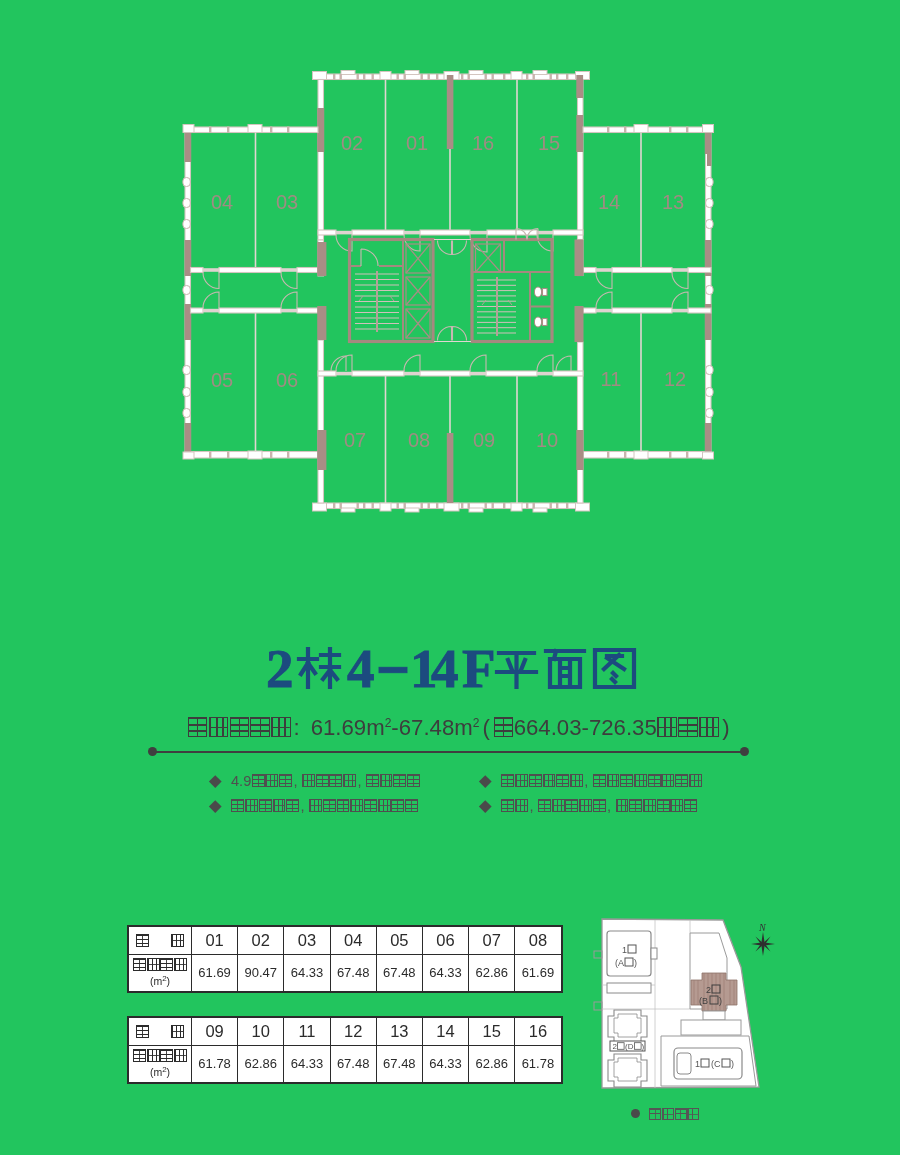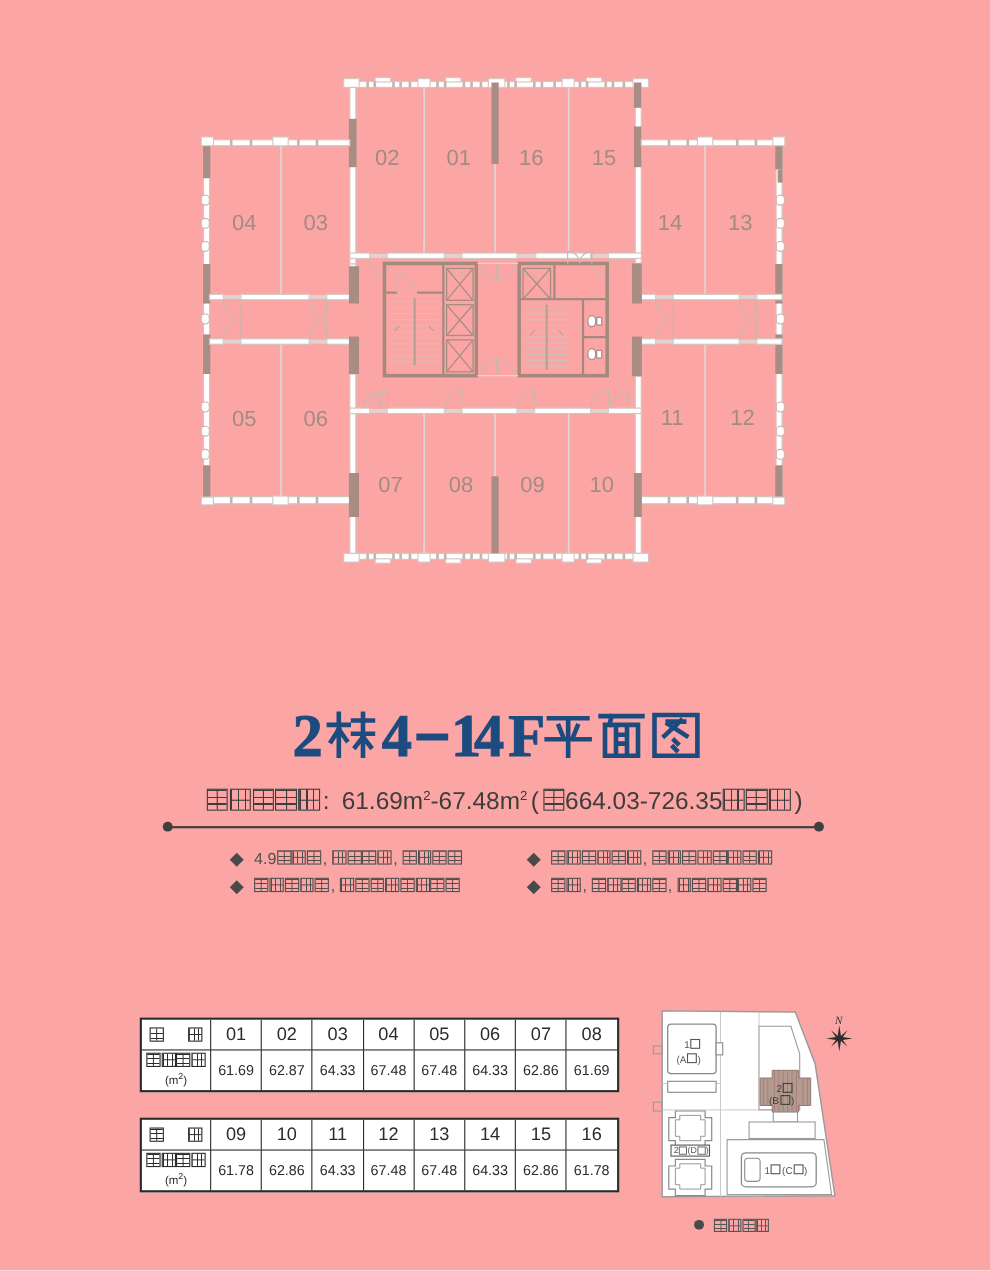--- a/index.html
+++ b/index.html
@@ -1,16 +1,16 @@
 <!DOCTYPE html>
 <html><head>
 <meta charset="utf-8">
 <style>
   html,body{margin:0;padding:0;background:#ffffff;}
-  .page{position:relative;width:900px;height:1155px;background:#fca5a5;overflow:hidden;
+  .page{position:relative;width:900px;height:1155px;background:#22c55e;overflow:hidden;
         font-family:"Liberation Sans",sans-serif;}
   .abs{position:absolute;}
   
   .h{display:inline-block;box-sizing:border-box;width:.88em;height:.9em;
      border:.065em solid currentColor;margin:0 .03em;vertical-align:-.08em;
      background:
        linear-gradient(currentColor,currentColor) 50% 50%/.06em 100% no-repeat,
        repeating-linear-gradient(to bottom,currentColor 0 .06em,transparent .06em .28em);}
   .hv{display:inline-block;box-sizing:border-box;width:.88em;height:.9em;
      border:.065em solid currentColor;margin:0 .03em;vertical-align:-.08em;
@@ -627,21 +627,21 @@
       <div class="tc th">03</div>
       <div class="tc th">04</div>
       <div class="tc th">05</div>
       <div class="tc th">06</div>
       <div class="tc th">07</div>
       <div class="tc th">08</div>
 <div class="tc tf tb" style="font-size:14.5px;line-height:14px">
         <div><span class="h"></span><span class="hv"></span><span class="h"></span><span class="hv"></span><br><span style="font-size:10.5px">(m<sup style="font-size:8px">2</sup>)</span></div>
       </div>
       <div class="tc ta">61.69</div>
-      <div class="tc ta">62.87</div>
+      <div class="tc ta">90.47</div>
       <div class="tc ta">64.33</div>
       <div class="tc ta">67.48</div>
       <div class="tc ta">67.48</div>
       <div class="tc ta">64.33</div>
       <div class="tc ta">62.86</div>
       <div class="tc ta">61.69</div>
 </div>
 
 <div class="abs tbl" style="left:127px;top:1015.5px">
 <div class="tc tf" style="font-size:15px">

